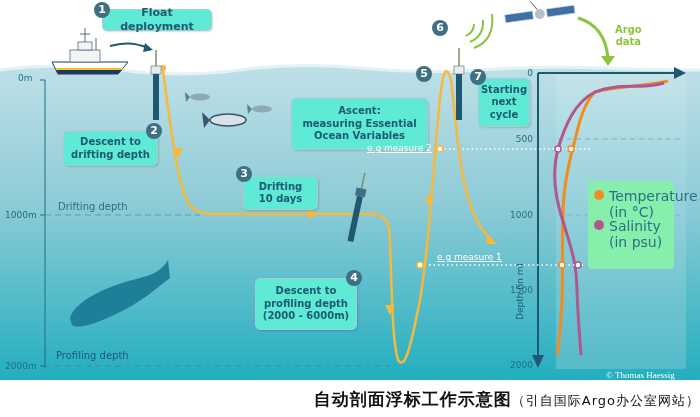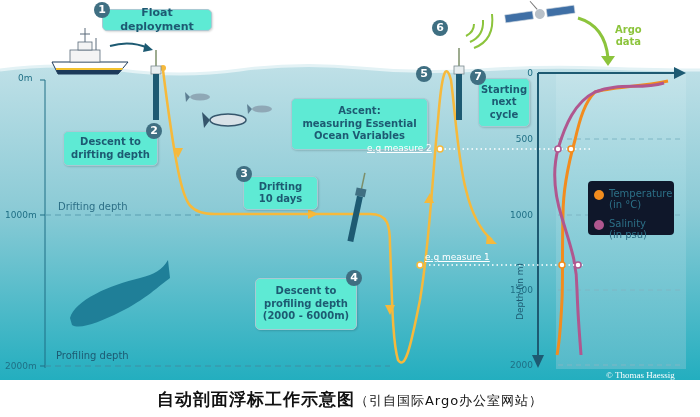--- a/index.html
+++ b/index.html
@@ -3,24 +3,24 @@
 <meta charset="utf-8">
 <style>
   html,body{margin:0;padding:0;background:#fff;}
   body{width:700px;height:417px;position:relative;overflow:hidden;font-family:"DejaVu Sans","Liberation Sans",sans-serif;}
   #scene{position:absolute;left:0;top:0;width:700px;height:380px;}
   .box{position:absolute;background:#5eead4;border:1.5px solid #a9c9d3;border-radius:5px;color:#1d5a72;font-weight:bold;text-align:center;line-height:1.25;box-shadow:1px 1px 2px rgba(0,0,0,0.15);display:flex;align-items:center;justify-content:center;}
   .badge{position:absolute;width:16px;height:16px;border-radius:50%;background:#3f6f82;color:#fff;font-weight:bold;font-size:11px;line-height:16px;text-align:center;}
   .lbl{position:absolute;font-size:9px;color:#2c6f86;}
   .wlbl{position:absolute;font-size:9px;color:#fff;text-decoration:underline;}
   .axis-tick{position:absolute;font-size:9px;color:#1f6f85;text-align:right;width:30px;}
-  #caption{position:absolute;left:0;top:382px;width:700px;height:35px;text-align:center;line-height:35px;color:#111;}
+  #caption{position:absolute;left:0;top:382px;width:700px;height:35px;text-align:right;line-height:35px;color:#111;}
   #caption .main{font-size:17px;font-weight:bold;letter-spacing:1px;}
   #caption .sub{font-size:13px;letter-spacing:1px;}
-  .legend{position:absolute;left:588px;top:181px;width:86px;height:54px;background:#0f172a;border-radius:4px;font-size:10px;color:#2c6f86;}
+  .legend{position:absolute;left:588px;top:181px;width:86px;height:88px;background:#86efac;border-radius:4px;font-size:14px;color:#2c6f86;}
   .legend .row{position:absolute;left:6px;display:flex;align-items:flex-start;}
   .legend .dot{width:10px;height:10px;border-radius:50%;margin-right:5px;margin-top:2px;}
 </style>
 </head>
 <body>
 
 <div id="scene">
   <svg width="700" height="380" viewBox="0 0 700 380" style="position:absolute;left:0;top:0;">
     <defs>
       <linearGradient id="sea" x1="0" y1="0" x2="0" y2="1">
@@ -183,21 +183,21 @@
   </div>
   <div class="badge" style="left:470px;top:69px;">7</div>
 
   <span class="lbl" style="left:18px;top:73px;color:#1f6f85;">0m</span>
   <span class="lbl" style="left:5px;top:210px;color:#1f6f85;">1000m</span>
   <span class="lbl" style="left:58px;top:201px;font-size:10px;">Drifting depth</span>
   <span class="lbl" style="left:5px;top:361px;color:#1f6f85;">2000m</span>
   <span class="lbl" style="left:56px;top:350px;font-size:10px;color:#1d5a72;">Profiling depth</span>
 
   <span class="wlbl" style="left:367px;top:143px;">e.g measure 2</span>
-  <span class="wlbl" style="left:425px;top:252px;">e.g measure 1</span>
+  <span class="wlbl" style="left:425px;top:252px;padding-left:12px;">e.g measure 1</span>
 
   <div style="position:absolute;left:615px;top:24px;color:#8cc43c;font-size:10px;font-weight:bold;text-align:center;line-height:1.2;">
     <div>Argo</div>
     <div>data</div>
   </div>
 
   <span class="axis-tick" style="left:503px;top:68px;">0</span>
   <span class="axis-tick" style="left:503px;top:134px;">500</span>
   <span class="axis-tick" style="left:503px;top:210px;">1000</span>
   <span class="axis-tick" style="left:503px;top:285px;">1500</span>

